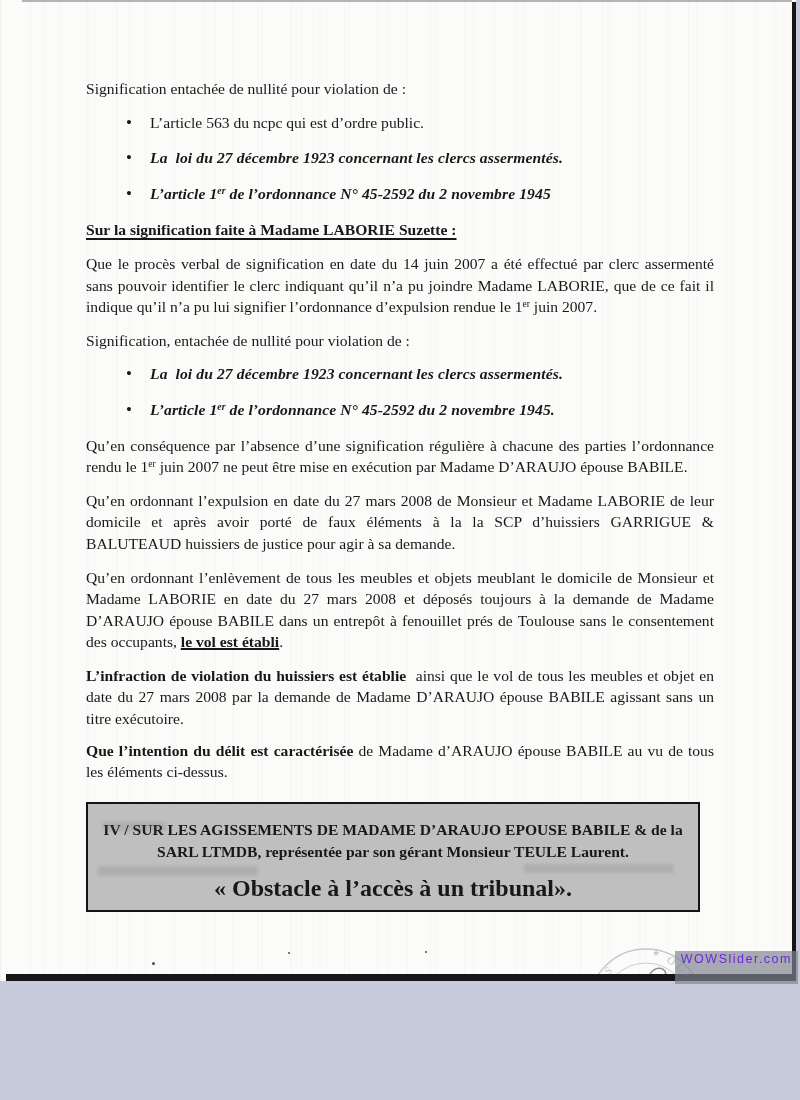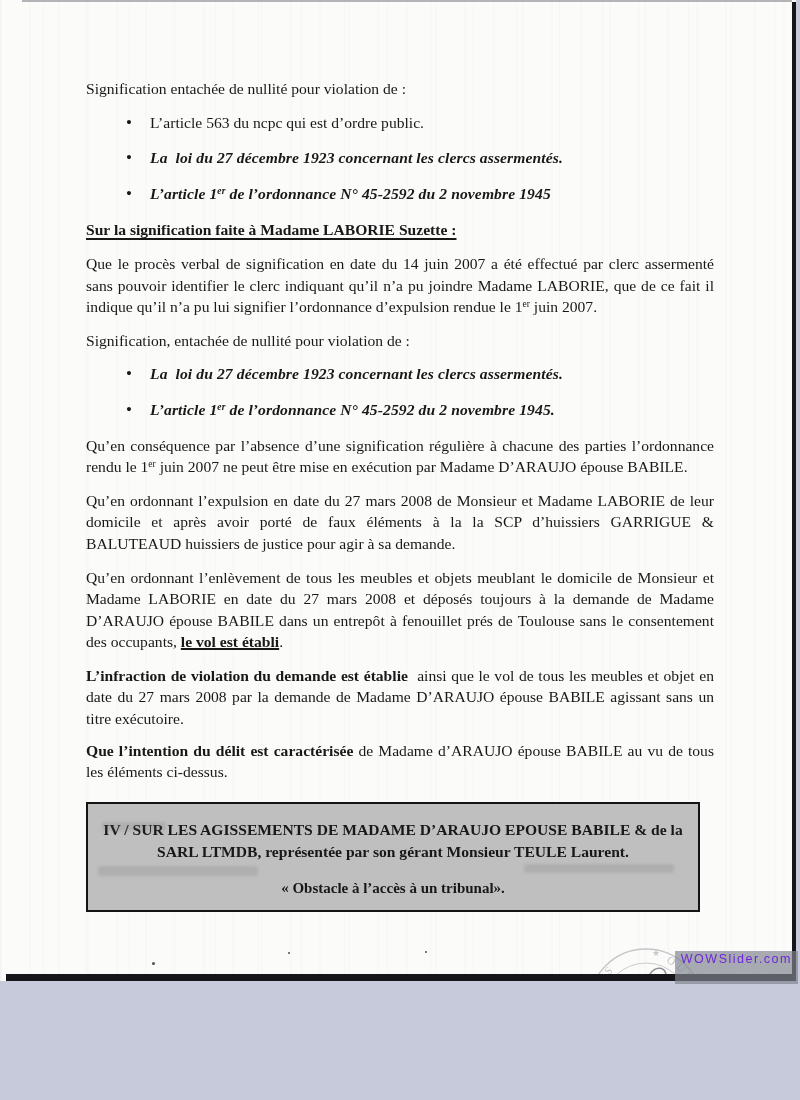--- a/index.html
+++ b/index.html
@@ -20,21 +20,21 @@
   ul.bullets li{position:relative;}
   ul.bullets li + li{margin-top:14px;}
   .marker{position:absolute;left:-24px;top:0;}
   .marker::before{content:"\2022";font-size:17px;}
   .b-em{font-style:italic;font-weight:bold;letter-spacing:0.1px;}
   sup.sup{font-size:9.5px;vertical-align:5px;line-height:0;}
   strong.bu{font-weight:bold;text-decoration:underline;text-decoration-thickness:1.5px;}
   .notice-box{position:relative;border:2.5px solid #141414;background:#bfbfbf;
               margin:19px 14px 16px 0;padding:15px 10px 11px;text-align:center;}
   .box-title{font-weight:bold;font-size:15.6px;line-height:22px;}
-  .box-sub{font-weight:bold;font-size:15px;margin-top:15px;}
+  .box-sub{font-weight:bold;font-size:24px;margin-top:15px;}
   .smudge{position:absolute;background:#63636a;opacity:.17;filter:blur(1.6px);border-radius:2px;}
   .speck{position:absolute;background:#2e2e2e;border-radius:50%;opacity:.85;z-index:2;}
   
   .edge-top{position:absolute;top:0;left:22px;right:8px;height:1.5px;background:rgba(110,110,118,.5);z-index:6;}
   .edge-right-light{position:absolute;top:0;bottom:0;right:0;width:4px;background:#c6cada;z-index:6;}
   .edge-right-dark{position:absolute;top:2px;bottom:6px;right:4px;width:4px;background:#16161a;z-index:6;}
   .edge-bottom-light{position:absolute;bottom:0;left:0;right:0;height:6px;background:#c6cada;z-index:6;}
   .edge-bottom-dark{position:absolute;bottom:6px;left:6px;right:4px;height:7px;background:#16161a;z-index:6;}
   .stamp{position:absolute;left:580px;top:944px;z-index:1;}
   .signature{position:absolute;left:588px;top:960px;z-index:3;}
@@ -89,21 +89,21 @@
         <span class="b-em"><span>L’article 1</span><sup class="sup">er</sup><span> de l’ordonnance N° 45-2592 du 2 novembre 1945.</span></span>
       </li>
     </ul>
 
     <p class="para just"><span>Qu’en conséquence par l’absence d’une signification régulière à chacune des parties l’ordonnance rendu le 1</span><sup class="sup">er</sup><span> juin 2007 ne peut être mise en exécution par Madame D’ARAUJO épouse BABILE.</span></p>
 
     <p class="para just">Qu’en ordonnant l’expulsion en date du 27 mars 2008 de Monsieur et Madame LABORIE de leur domicile et après avoir porté de faux éléments à la la SCP d’huissiers GARRIGUE &amp; BALUTEAUD huissiers de justice pour agir à sa demande.</p>
 
     <p class="para just"><span>Qu’en ordonnant l’enlèvement de tous les meubles et objets meublant le domicile de Monsieur et Madame LABORIE en date du 27 mars 2008 et déposés toujours à la demande de Madame D’ARAUJO épouse BABILE dans un entrepôt à fenouillet prés de Toulouse sans le consentement des occupants, </span><strong class="bu">le vol est établi</strong><span>.</span></p>
 
-    <p class="para just" style="margin-bottom:10px;"><strong>L’infraction de violation du demande est établie</strong><span>&nbsp; ainsi que le vol de tous les meubles et objet en date du 27 mars 2008 par la demande de Madame D’ARAUJO épouse BABILE agissant sans un titre exécutoire.</span></p>
+    <p class="para just" style="margin-bottom:10px;"><strong>L’infraction de violation du huissiers est établie</strong><span>&nbsp; ainsi que le vol de tous les meubles et objet en date du 27 mars 2008 par la demande de Madame D’ARAUJO épouse BABILE agissant sans un titre exécutoire.</span></p>
 
     <p class="para just" style="margin-bottom:14px;"><strong>Que l’intention du délit est caractérisée</strong><span> de Madame d’ARAUJO épouse BABILE au vu de tous les éléments ci-dessus.</span></p>
 
     <div class="notice-box">
       <div class="box-title">IV / SUR LES AGISSEMENTS DE MADAME D’ARAUJO EPOUSE BABILE &amp; de la SARL LTMDB, représentée par son gérant Monsieur TEULE Laurent.</div>
       <div class="box-sub">« Obstacle à l’accès à un tribunal».</div>
       <div class="smudge" style="left:14px;top:18px;width:64px;height:9px;"></div>
       <div class="smudge" style="left:10px;top:62px;width:160px;height:10px;"></div>
       <div class="smudge" style="right:24px;top:60px;width:150px;height:9px;"></div>
     </div>

